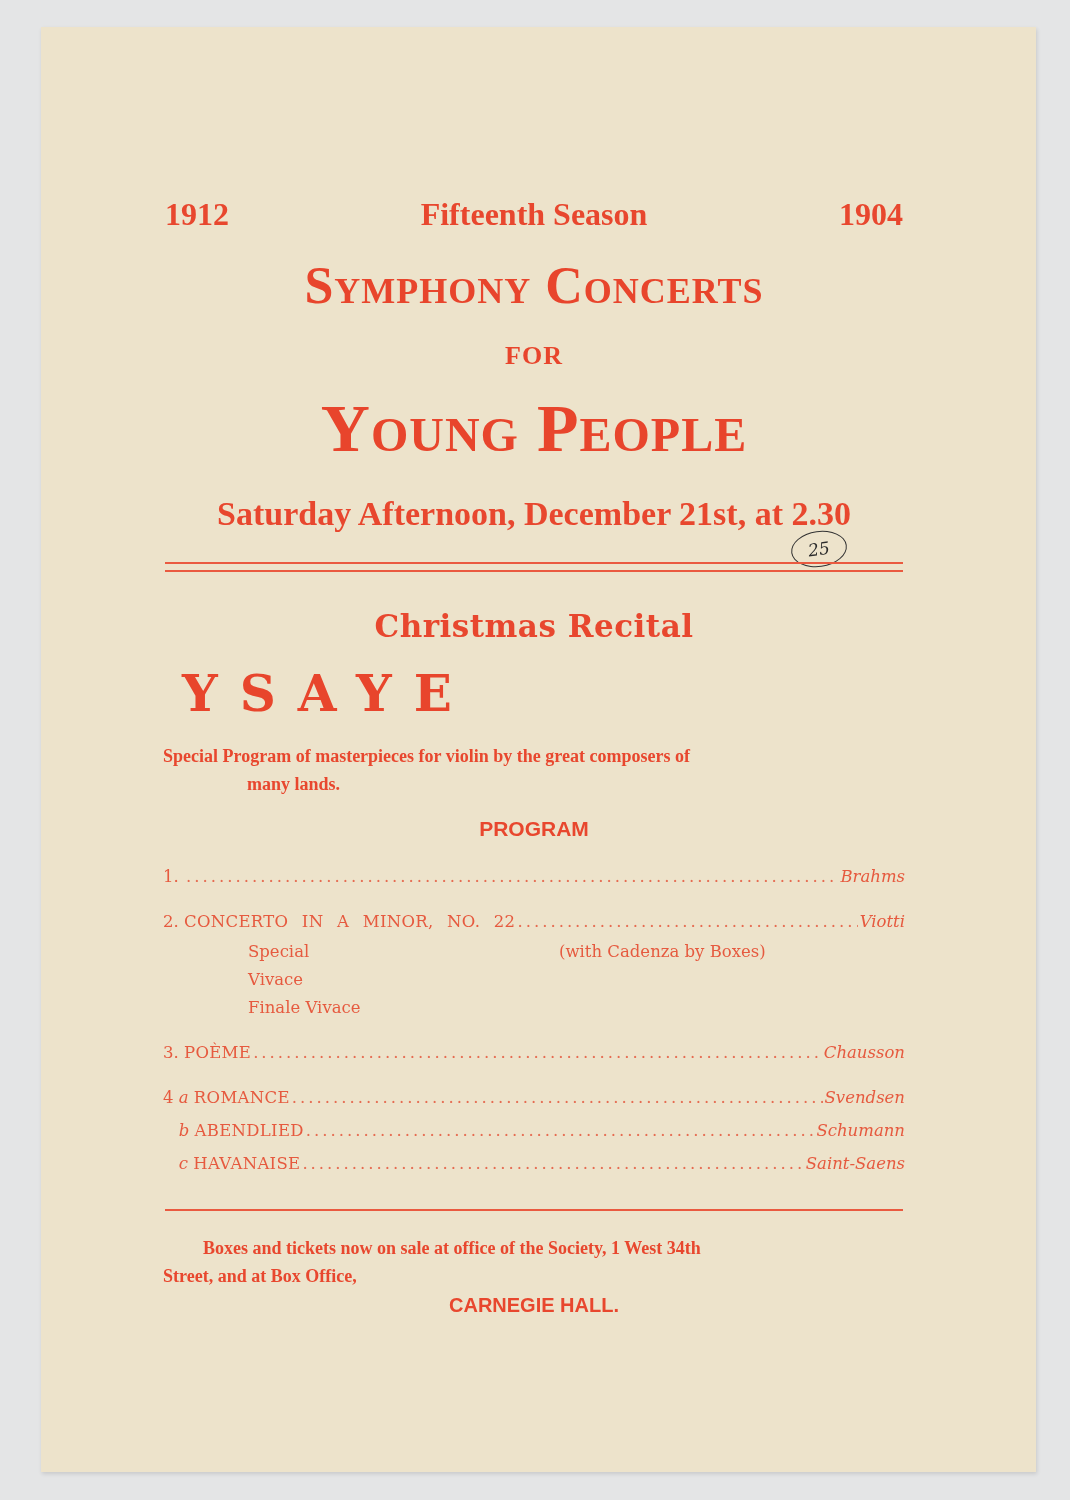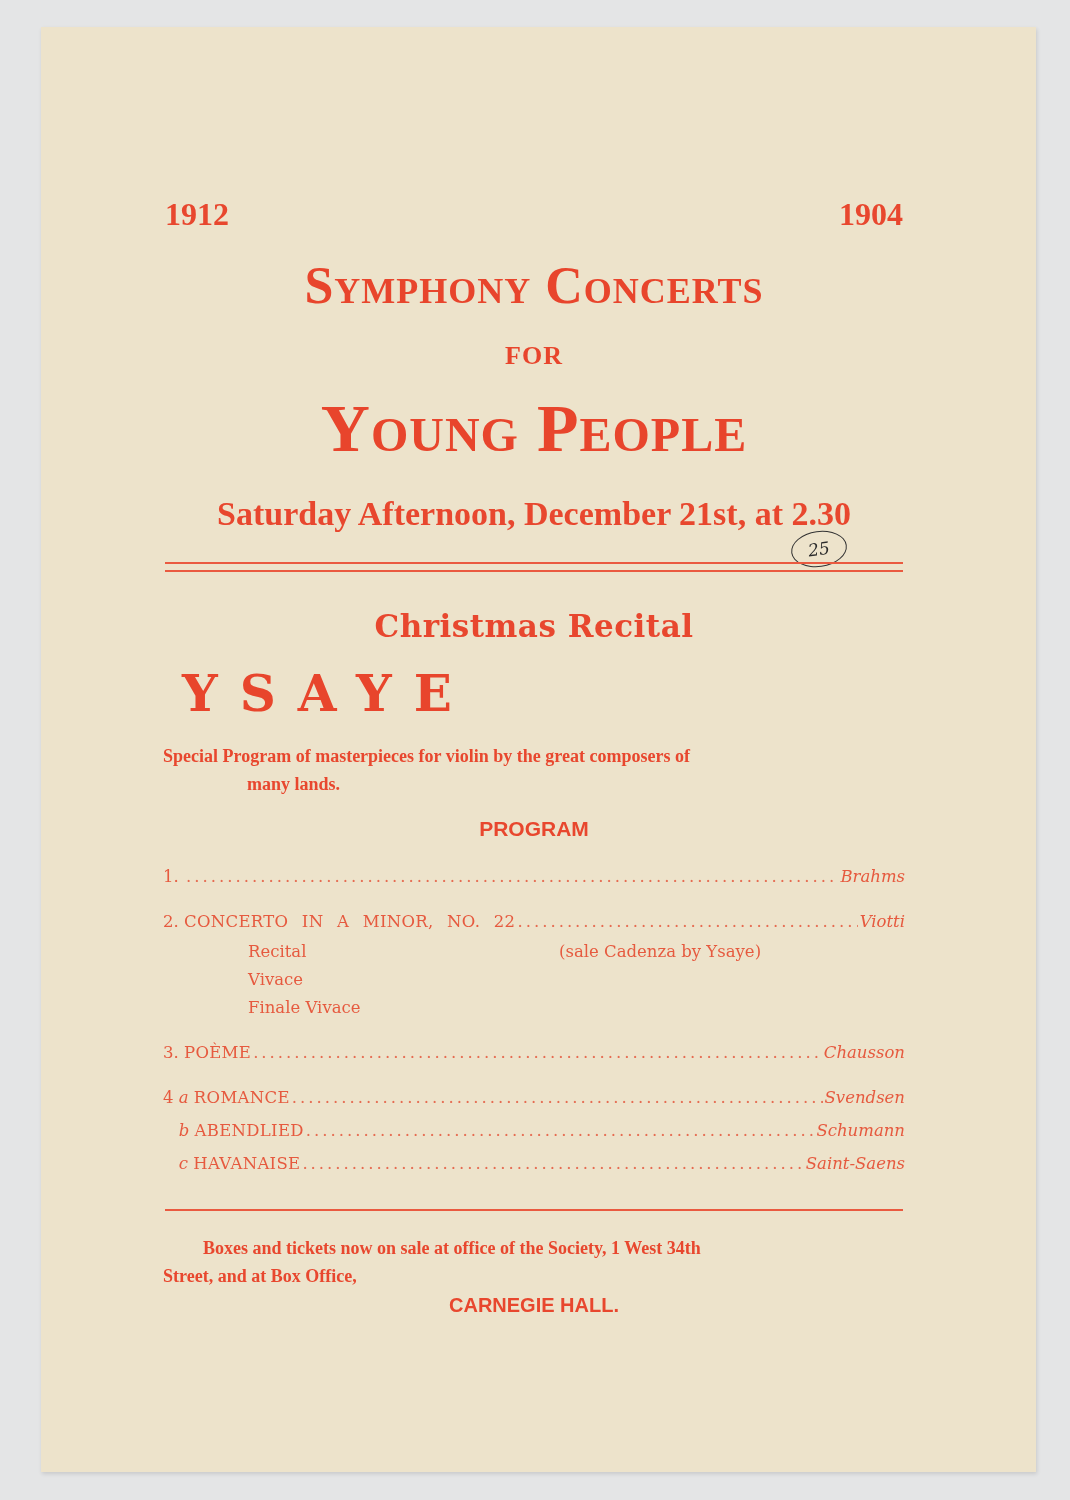--- a/index.html
+++ b/index.html
@@ -97,20 +97,21 @@
     line-height: 30px; color: #e8472e;
   }
 </style>
 </head>
 <body>
 
 <div class="paper"></div>
 
 <div class="season-row">
   <span>1912</span>
+  <span>Fifteenth Season</span>
   <span>1904</span>
 </div>
 
 <div class="title t1">Symphony Concerts</div>
 <div class="title for" style="font-variant:normal;">FOR</div>
 <div class="title t2">Young People</div>
 
 <div class="date">Saturday Afternoon, December 21st, at 2.30</div>
 <div class="annot">25</div>
 
@@ -132,24 +133,24 @@
   <span class="dots">..............................................................................................</span>
   <span class="composer">Brahms</span>
 </div>
 
 <div class="prow" style="top:909px;">
   <span class="num">2.</span>&nbsp;
   <span class="work" style="word-spacing:8px;">CONCERTO IN A MINOR, NO. 22</span>
   <span class="dots">..............................................................................................</span>
   <span class="composer">Viotti</span>
 </div>
-<div class="move" style="top:938px;">Recital</div>
+<div class="move" style="top:938px;">Special</div>
 <div class="move" style="top:966px;">Vivace</div>
 <div class="move" style="top:994px;">Finale Vivace</div>
-<div class="cadenza">(sale Cadenza by Ysaye)</div>
+<div class="cadenza">(with Cadenza by Boxes)</div>
 
 <div class="prow" style="top:1040px;">
   <span class="num">3.</span>&nbsp;
   <span class="work">POÈME</span>
   <span class="dots">..............................................................................................</span>
   <span class="composer">Chausson</span>
 </div>
 
 <div class="prow" style="top:1085px;">
   <span class="num">4</span>&nbsp;

